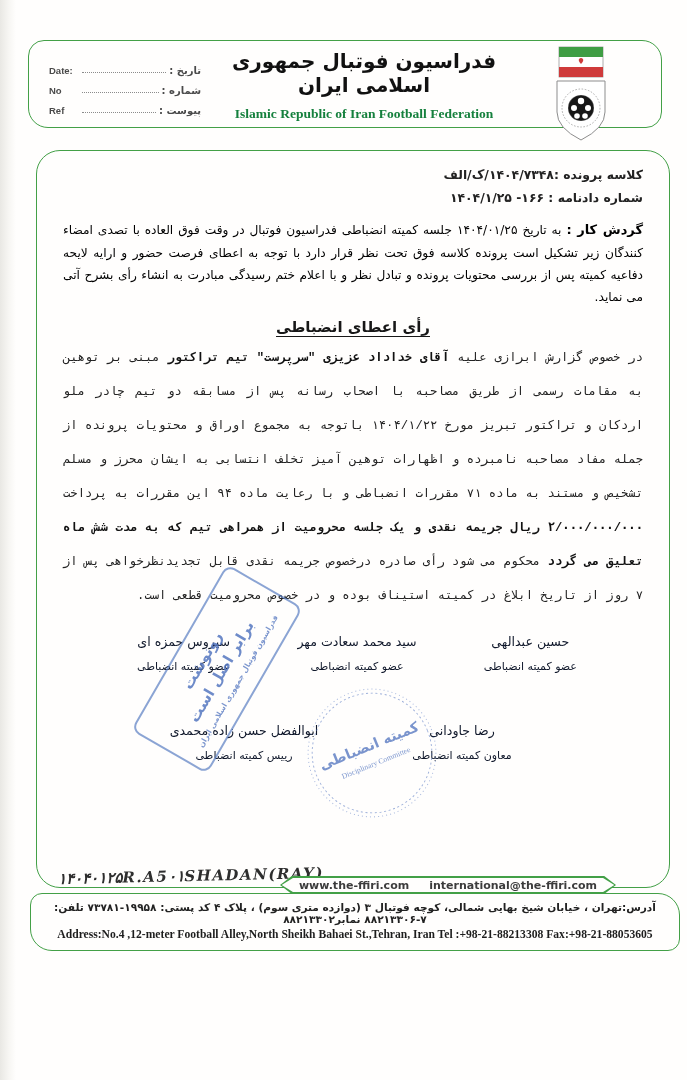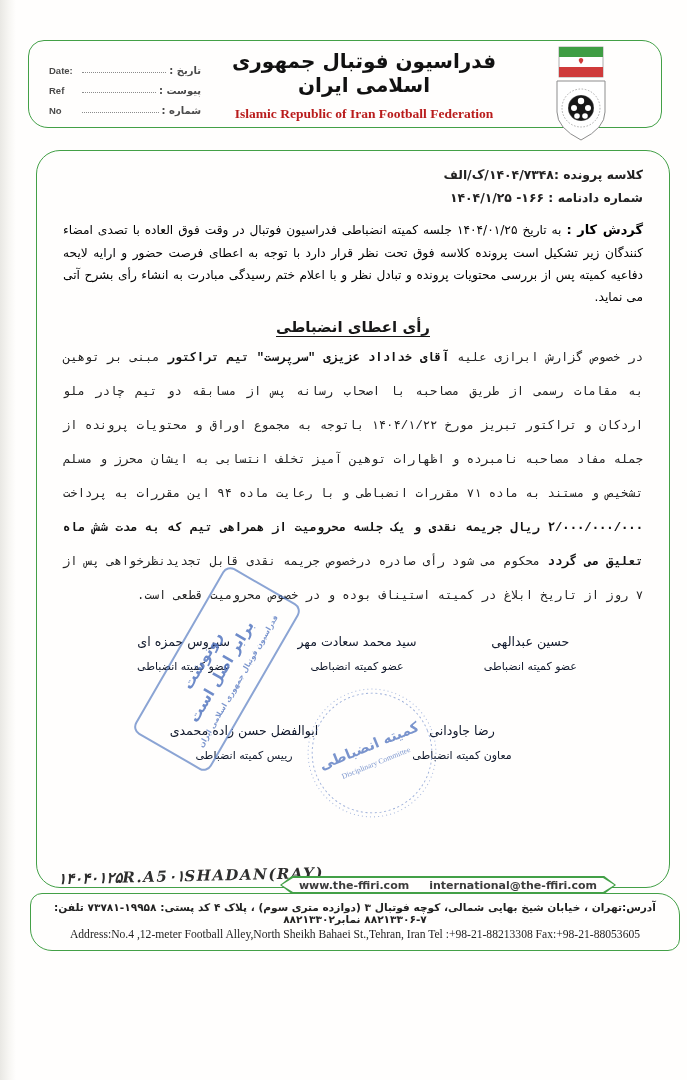--- a/index.html
+++ b/index.html
@@ -19,21 +19,21 @@
     position:absolute; left:28px; top:40px; width:634px; height:88px;
     border:1.6px solid #43a047; border-radius:16px 20px 16px 20px;
   }
   .hfields { position:absolute; left:20px; top:15px; width:152px; }
   .hfield { display:flex; align-items:flex-end; height:20px; font-size:9.5px; color:#4a4a4a; }
   .hfield .en { font-family:"Liberation Sans",sans-serif; font-weight:bold; width:30px; }
   .hfield .dots { flex:1; border-bottom:1.2px dotted #8b8b8b; margin:0 3px 3px; height:1px; }
   .hfield .fa { font-size:10px; font-weight:bold; direction:rtl; }
   .htitles { position:absolute; left:185px; width:300px; top:8px; text-align:center; }
   .title-fa { font-size:20px; font-weight:bold; direction:rtl; letter-spacing:-0.5px; color:#111; }
-  .title-en { margin-top:9px; font-family:"Liberation Serif",serif; font-weight:bold; font-size:13.5px; color:#b91c1c; }
+  .title-en { margin-top:9px; font-family:"Liberation Serif",serif; font-weight:bold; font-size:13.5px; color:#15803d; }
   .logo { position:absolute; left:522px; top:5px; width:60px; height:96px; }
 
   
   .body-box {
     position:absolute; left:36px; top:150px; width:634px; height:738px;
     border:1.6px solid #43a047; border-radius:24px;
     padding:12px 26px 0; direction:rtl; text-align:right;
   }
   .meta-line { font-size:12.4px; font-weight:bold; line-height:23px; color:#222; }
   .procedure { margin-top:9px; font-size:12.2px; line-height:1.82; text-align:justify; color:#000000; }
@@ -74,21 +74,21 @@
     font-family:"DejaVu Serif",serif; font-style:italic; font-weight:bold;
     font-size:15px; letter-spacing:1.5px; color:#2e2e2e; transform:rotate(-1.3deg);
     direction:ltr;
   }
   .footer-box {
     position:absolute; left:30px; top:893px; width:650px; height:58px;
     border:1.8px solid #43a047; border-radius:12px 22px 12px 22px;
     text-align:center; background:#fffefd;
   }
   .addr-fa { margin-top:7px; font-size:10.6px; font-weight:bold; direction:rtl; color:#222;text-align:center; }
-  .addr-en { margin-top:3px; font-family:"Liberation Serif",serif; font-weight:normal; font-size:11.6px; color:#1d1d1d; }
+  .addr-en { margin-top:3px; font-family:"Liberation Serif",serif; font-weight:bold; font-size:11.6px; color:#1d1d1d; }
   .web-badge { position:absolute; left:280px; top:876px; width:336px; height:18px;
     background:#43a047;
     clip-path:polygon(0 50%, 3.5% 0, 96.5% 0, 100% 50%, 96.5% 100%, 3.5% 100%);
   }
   .web-badge-inner {
     position:absolute; inset:1.7px; background:#fffefd;
     clip-path:polygon(0 50%, 3.5% 0, 96.5% 0, 100% 50%, 96.5% 100%, 3.5% 100%);
     display:flex; align-items:center; justify-content:center; gap:20px;
     font-size:11px; font-weight:bold; color:#3c3c3c; direction:ltr;
   }
@@ -100,28 +100,28 @@
   <div class="scan-edge"></div>
 
   <div class="header-box">
     <div class="hfields">
       <div class="hfield">
         <span class="en">Date:</span>
         <span class="dots"></span>
         <span class="fa">تاریخ :</span>
       </div>
       <div class="hfield">
+        <span class="en">No</span>
+        <span class="dots"></span>
+        <span class="fa">شماره :</span>
+      </div>
+      <div class="hfield">
         <span class="en">Ref</span>
         <span class="dots"></span>
         <span class="fa">پیوست :</span>
-      </div>
-      <div class="hfield">
-        <span class="en">No</span>
-        <span class="dots"></span>
-        <span class="fa">شماره :</span>
       </div>
     </div>
     <div class="htitles">
       <div class="title-fa">فدراسیون فوتبال جمهوری اسلامی ایران</div>
       <div class="title-en">Islamic Republic of Iran Football Federation</div>
     </div>
     <svg class="logo" viewBox="0 0 60 96">
       <rect x="8" y="1" width="44" height="30" fill="#ffffff" stroke="#9a9a9a" stroke-width="0.8"></rect>
       <rect x="8" y="1" width="44" height="10" fill="#3f9d44"></rect>
       <rect x="8" y="21" width="44" height="10" fill="#cf3b3b"></rect>

